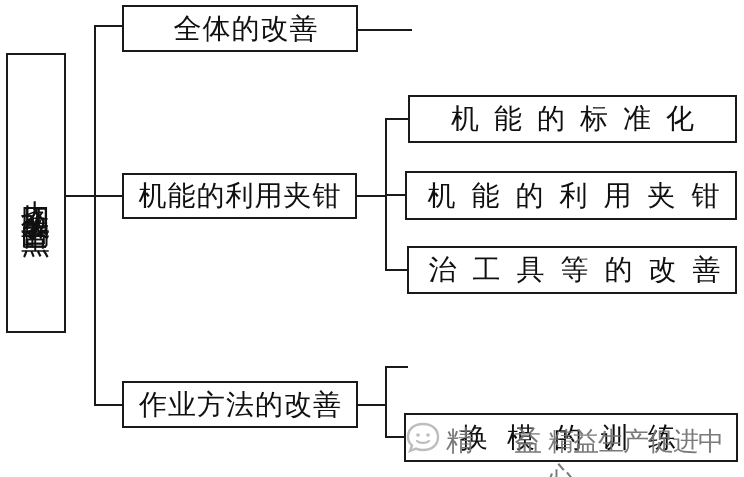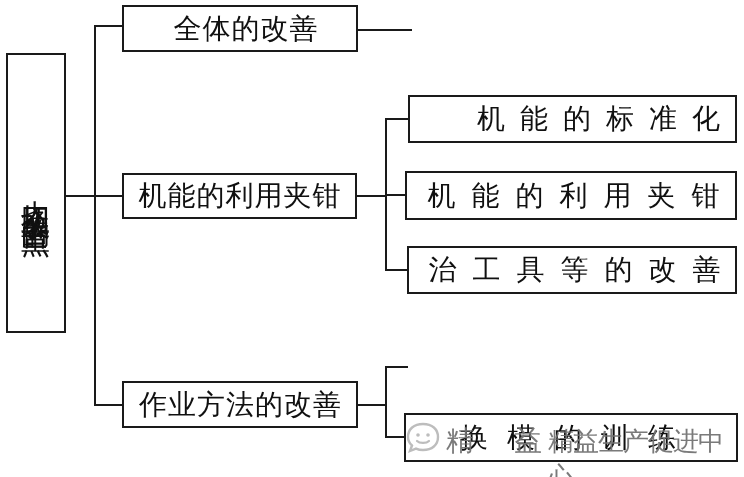--- a/index.html
+++ b/index.html
@@ -67,21 +67,21 @@
     <span>全体的改善</span>
   </div>
   <div class="box branch-box" style="left:122px; top:173px; width:235px; height:46px;">
     <span>机能的利用夹钳</span>
   </div>
   <div class="box branch-box" style="left:122px; top:381px; width:236px; height:47px;">
     <span>作业方法的改善</span>
   </div>
 
 
-  <div class="box leaf-box ls14" style="left:408px; top:95px;  width:329px; height:48px;justify-content:flex-end;">
+  <div class="box leaf-box ls14" style="left:408px; top:95px;  width:329px; height:48px;">
     <span>机能的标准化</span>
   </div>
   <div class="box leaf-box ls16" style="left:405px; top:171px; width:332px; height:49px;">
     <span>机能的利用夹钳</span>
   </div>
   <div class="box leaf-box ls16" style="left:407px; top:246px; width:330px; height:48px;">
     <span>治工具等的改善</span>
   </div>
 
   <div class="box leaf-box ls18" style="left:404px; top:413px; width:334px; height:49px;">

